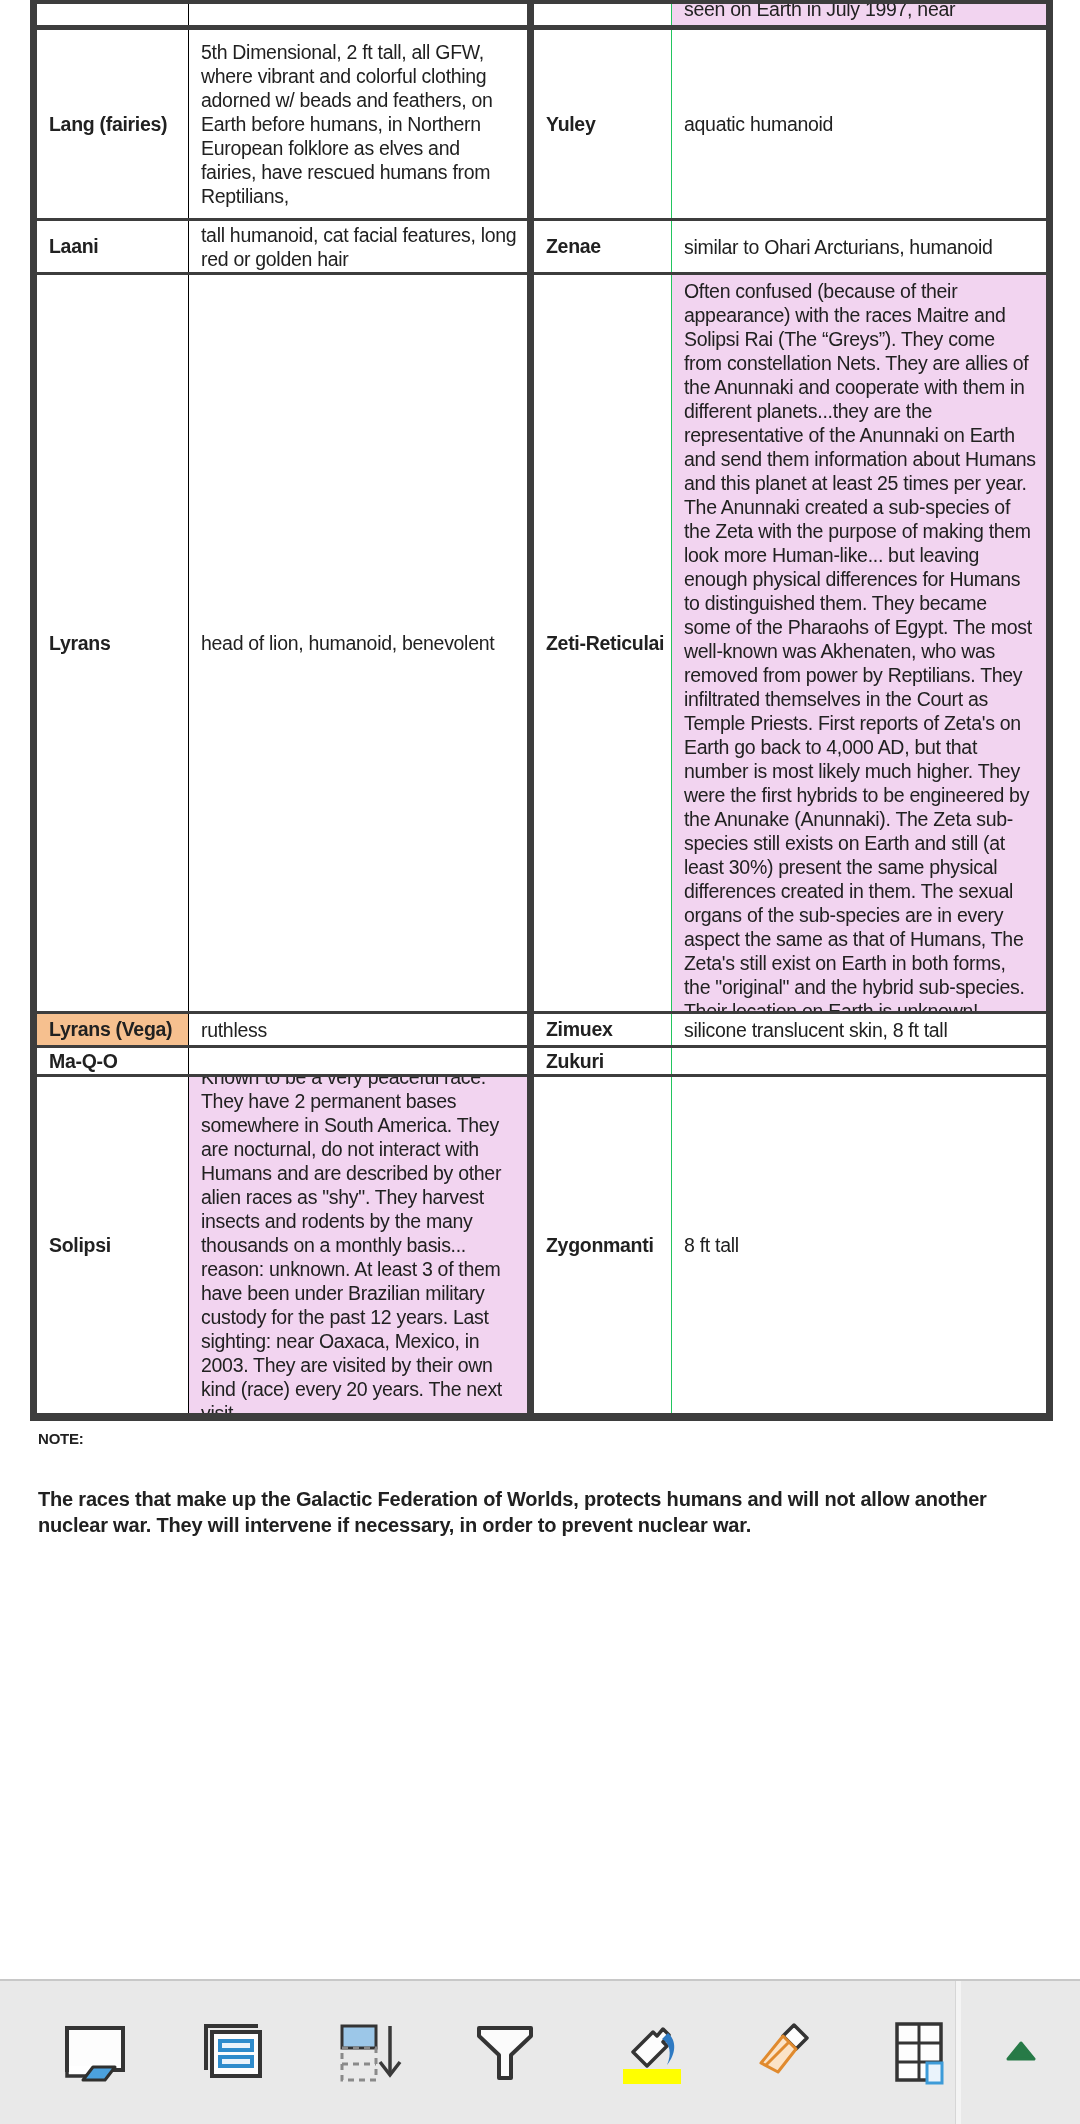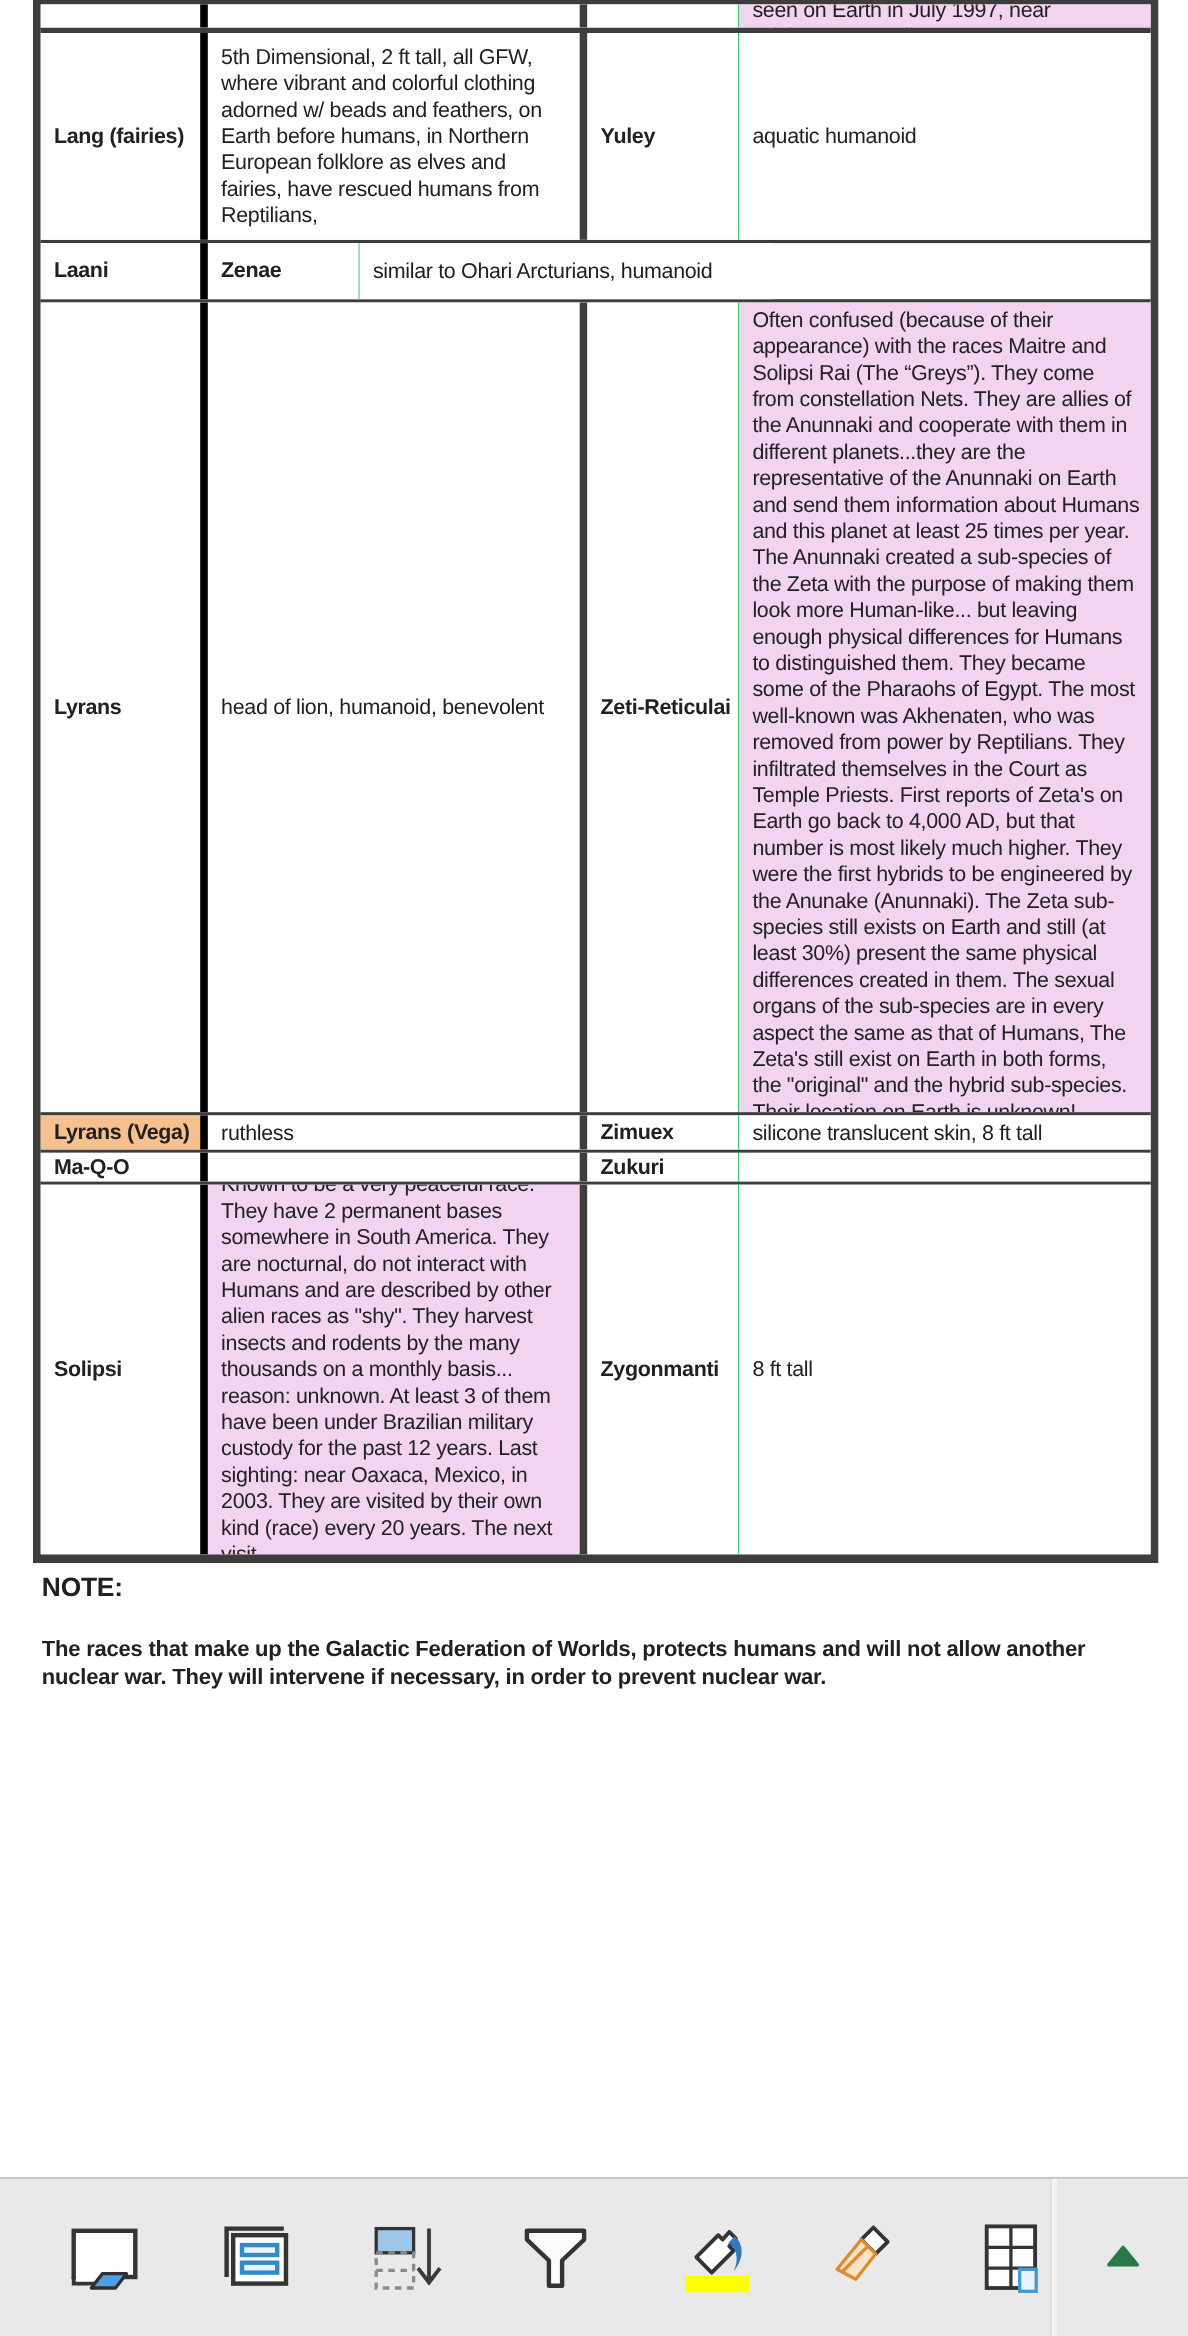--- a/index.html
+++ b/index.html
@@ -8,33 +8,33 @@
 
   
   .sheet-table{position:absolute;left:30px;top:0;width:1023px;box-sizing:border-box;
     border-left:7px solid #3d3d3d;border-right:7px solid #3d3d3d;
     border-top:4px solid #3d3d3d;border-bottom:8px solid #3d3d3d;background:#fff;}
   .t-row{display:flex;box-sizing:border-box;border-bottom:3px solid #3d3d3d;}
   .t-row.rb-thick{border-bottom-width:5px;}
   .t-row.rb-none{border-bottom:none;}
   .cell{box-sizing:border-box;overflow:hidden;display:flex;align-items:center;
         background:#fff;position:relative;}
-  .c1{width:152px;border-right:7px solid #000000;padding:0 4px 0 12px;}
+  .c1{width:152px;border-right:1px solid #000000;padding:0 4px 0 12px;}
   .c2{width:345px;border-right:7px solid #3d3d3d;padding:0 10px 0 12px;}
   .c3{width:138px;border-right:1px solid #22c55e;padding:0 4px 0 12px;}
   .c4{width:374px;padding:0 10px 0 12px;}
   .name{font-weight:bold;font-size:19.5px;letter-spacing:-0.3px;line-height:23px;}
   .desc{font-size:19.5px;letter-spacing:-0.3px;line-height:24px;}
   .v-top{align-items:flex-start;}
   .v-top .txt{padding-top:4px;}
   .clip-top .txt{margin-top:-11px;}
   .v-center-clip{align-items:center;}
 
   
-  .note-label{position:absolute;left:38px;top:1430px;font-weight:bold;font-size:24px;
+  .note-label{position:absolute;left:38px;top:1430px;font-weight:bold;font-size:15px;
     letter-spacing:-0.2px;}
   .note-text{position:absolute;left:38px;top:1474px;width:1012px;font-weight:bold;
     font-size:20px;line-height:26px;letter-spacing:-0.2px;margin-top:12px;}
 
   
   .toolbar{position:absolute;left:0;top:1979px;width:1080px;height:145px;
     background:#e9e9e9;border-top:2px solid #c8c8c8;box-sizing:border-box;}
   .tb-btn{position:absolute;top:38px;width:72px;height:72px;background:transparent;
     border:none;padding:0;display:flex;align-items:center;justify-content:center;}
   .tb-sep{position:absolute;left:955px;top:0;width:5px;height:143px;background:#f4f4f4;
@@ -72,20 +72,23 @@
         <div class="txt">Yuley</div>
       </div>
       <div class="cell c4 desc">
         <div class="txt">aquatic humanoid</div>
       </div>
     </div>
     <div class="t-row " style="height: 54px;">
       <div class="cell c1 name">
         <div class="txt">Laani</div>
       </div>
+      <div class="cell c2 desc">
+        <div class="txt">tall humanoid, cat facial features, long red or golden hair</div>
+      </div>
       <div class="cell c3 name">
         <div class="txt">Zenae</div>
       </div>
       <div class="cell c4 desc">
         <div class="txt">similar to Ohari Arcturians, humanoid</div>
       </div>
     </div>
     <div class="t-row " style="height: 739px;">
       <div class="cell c1 name">
         <div class="txt">Lyrans</div>

